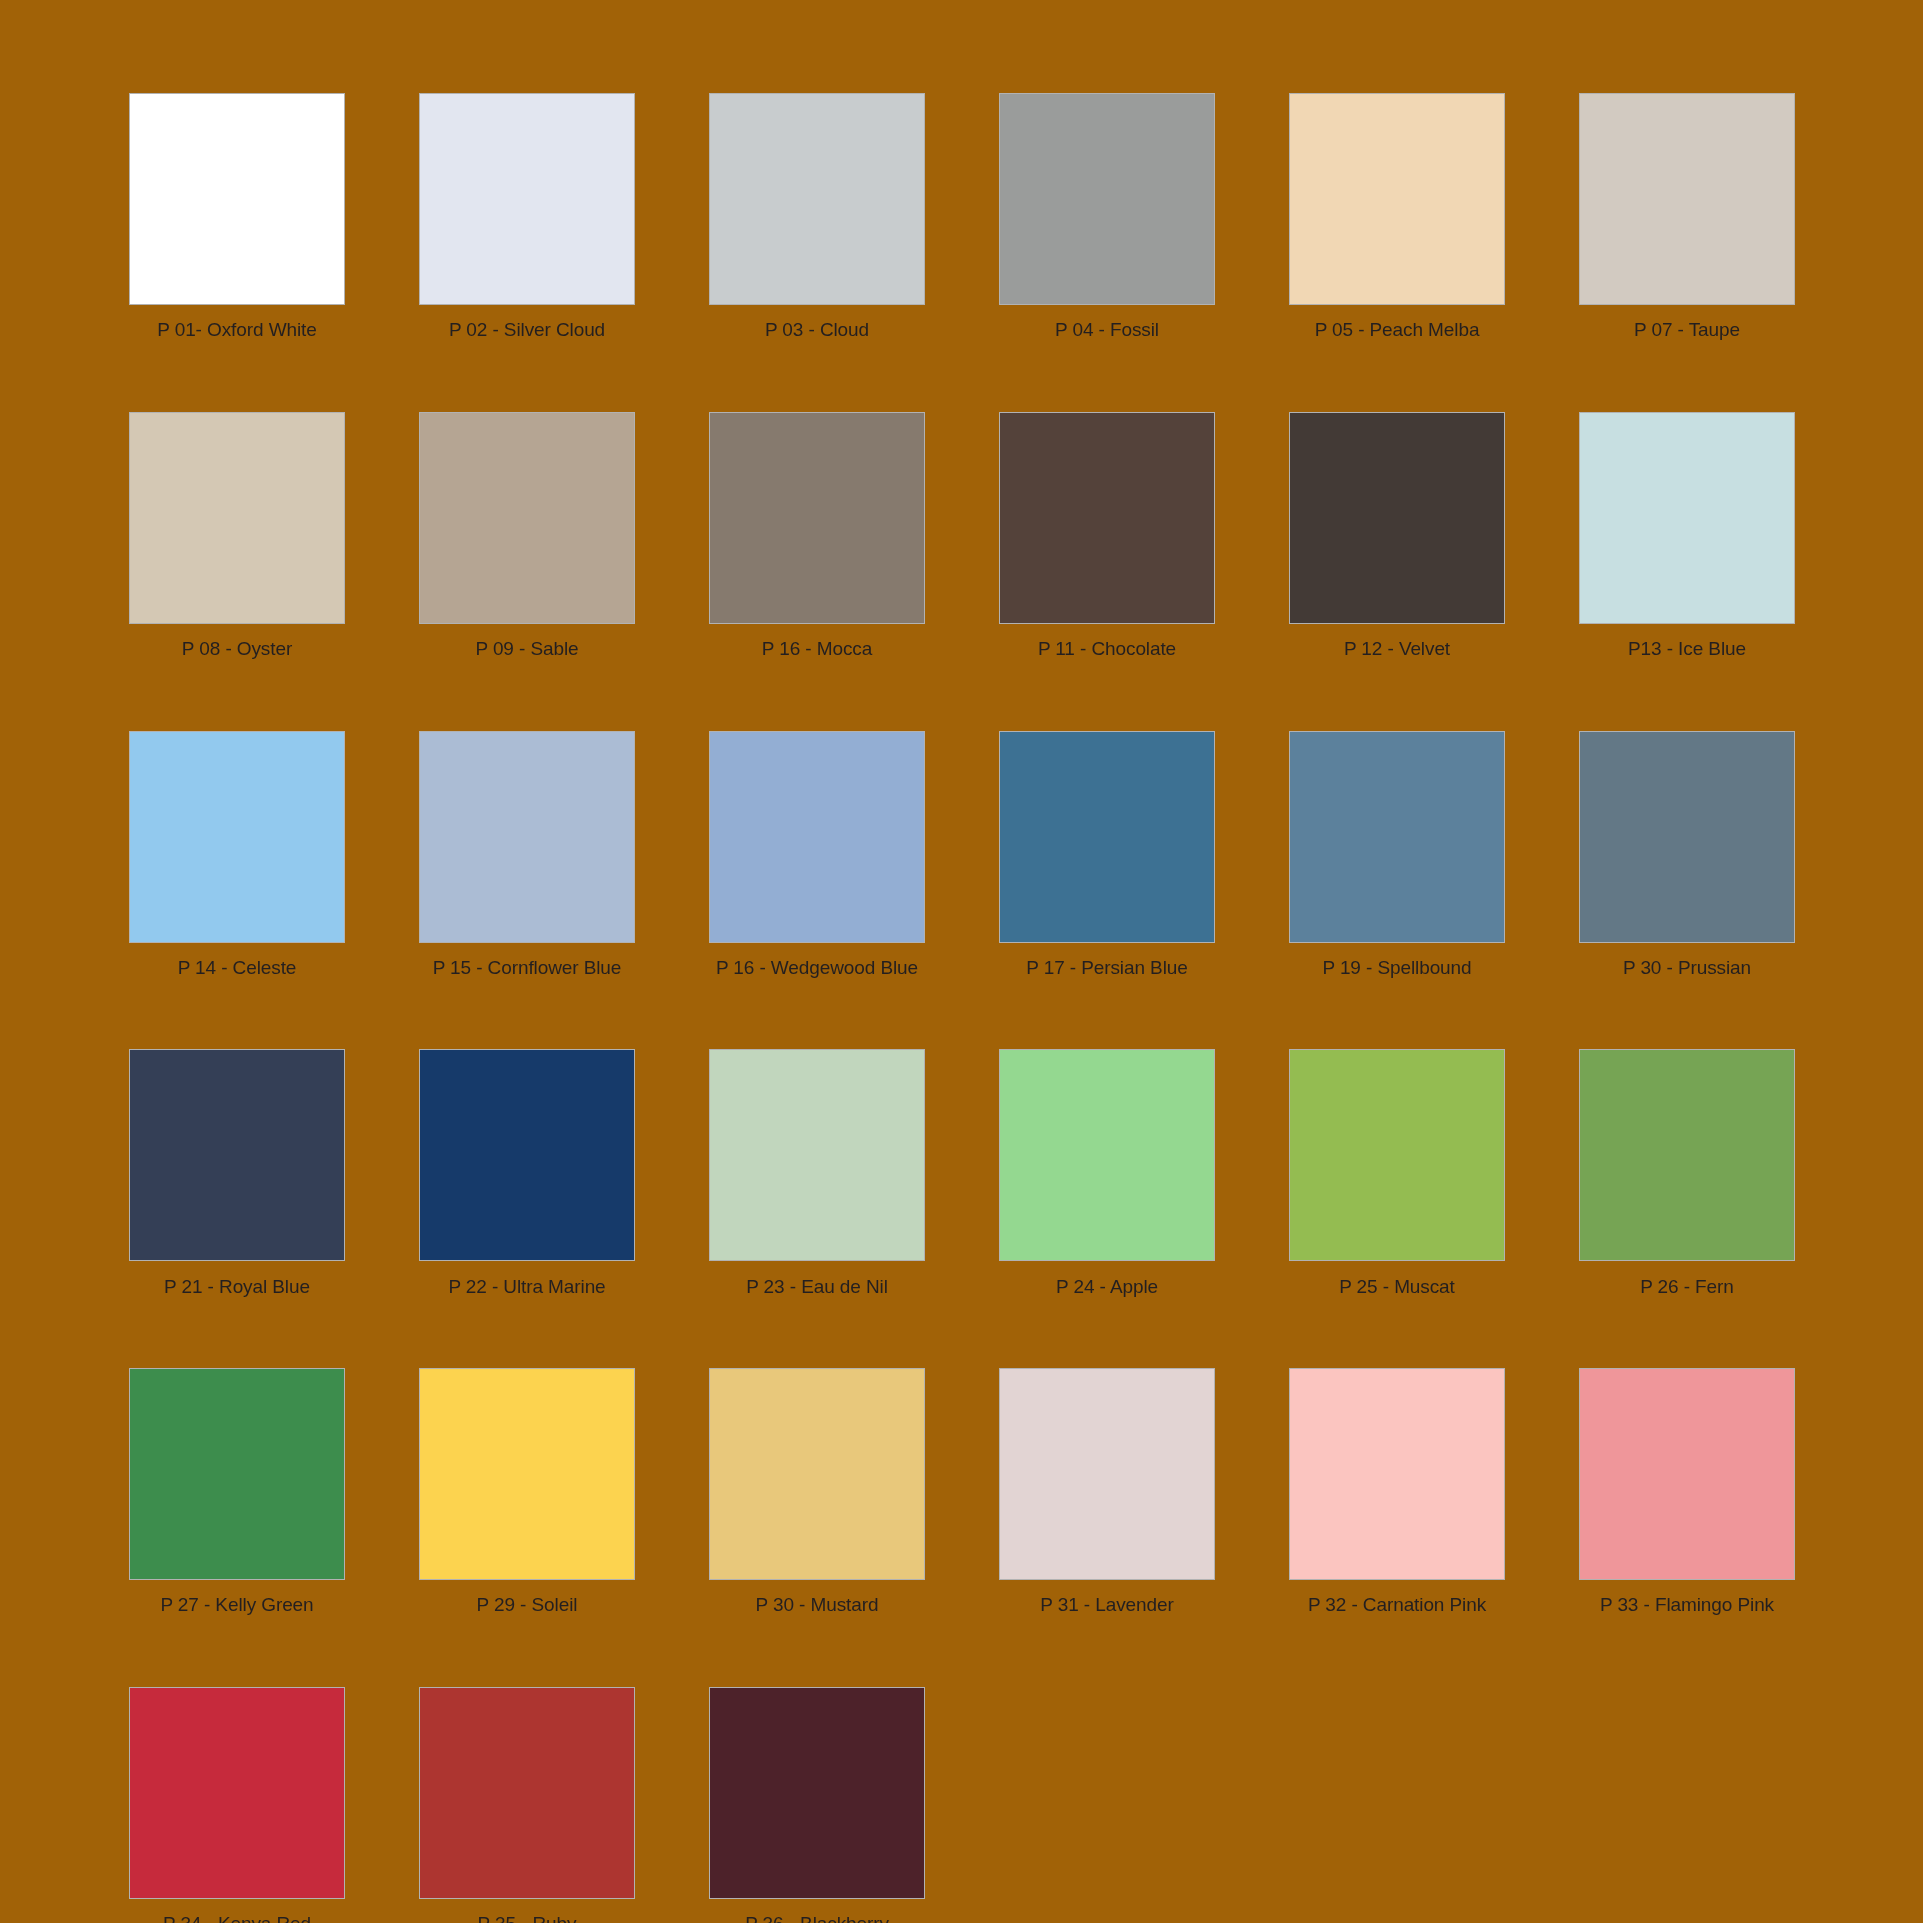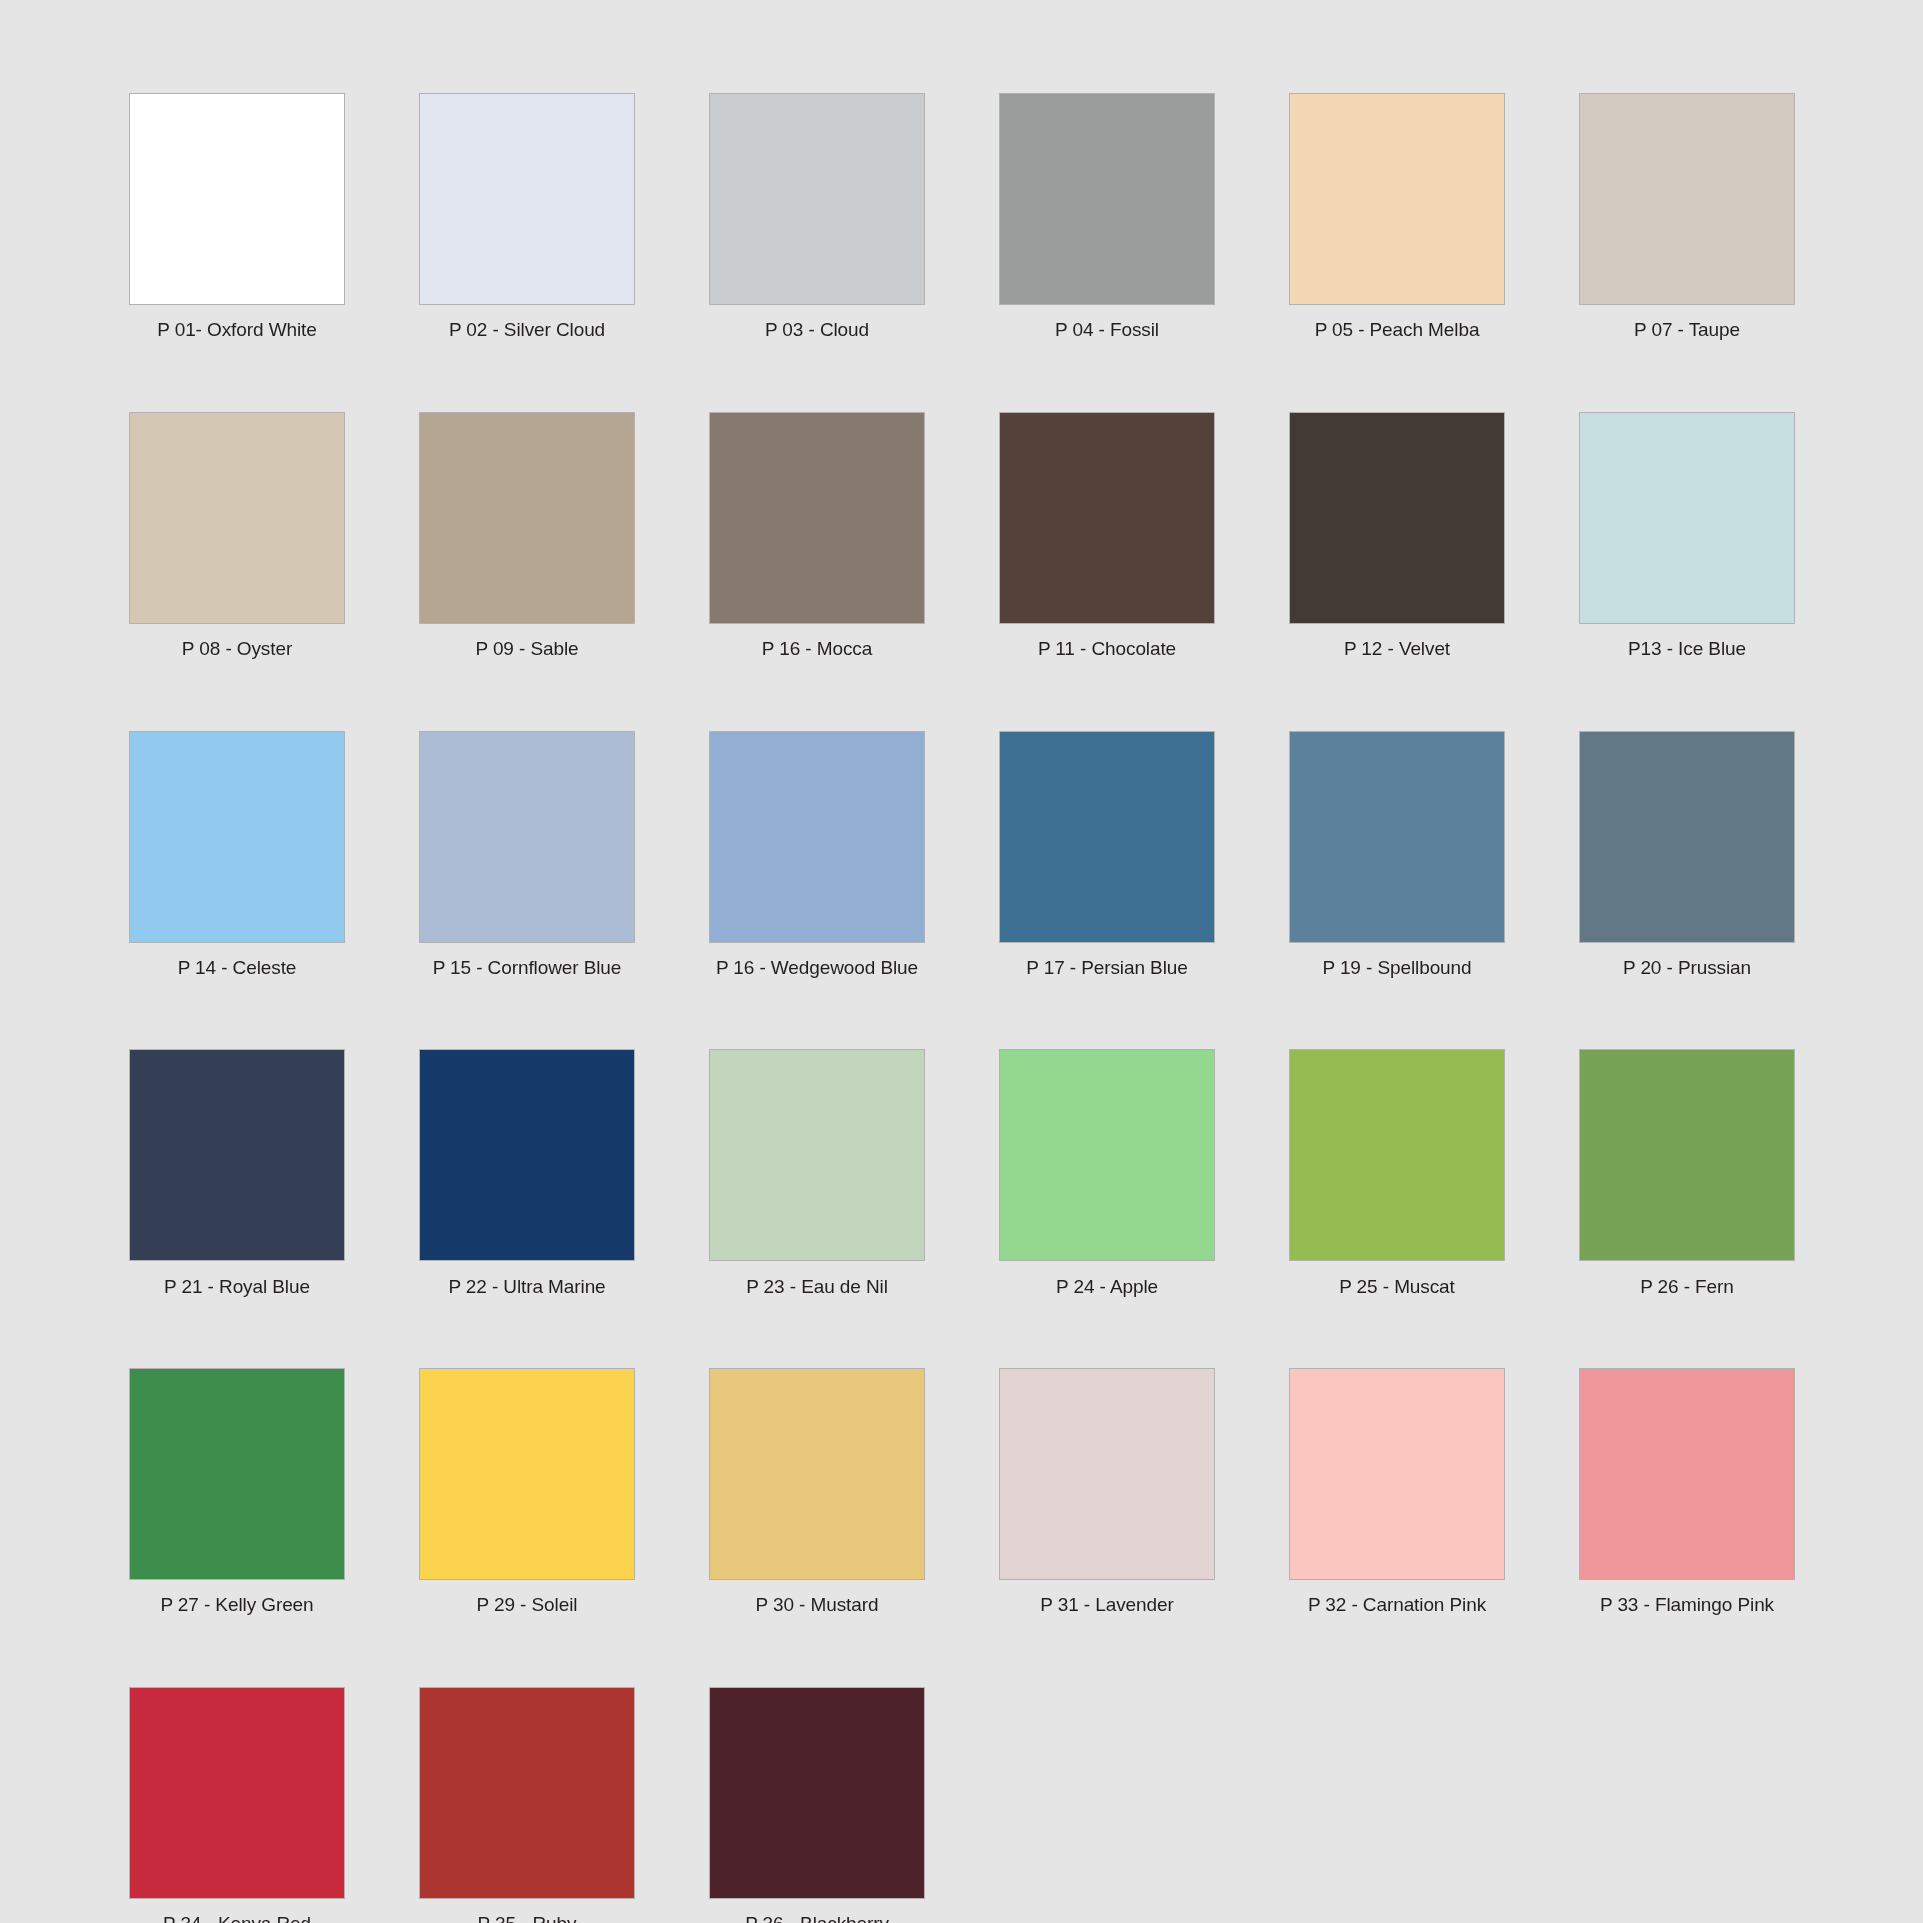--- a/index.html
+++ b/index.html
@@ -12,21 +12,21 @@
     width: 1924px;
     height: 1924px;
     font-family: "Liberation Sans", sans-serif;
     -webkit-font-smoothing: antialiased;
   }
 
   #palette-sheet {
     position: relative;
     width: 1924px;
     height: 1924px;
-    background: #e5e5e5;
+    background: #a16207;
     box-sizing: border-box;
   }
 
   #swatch-grid {
     position: absolute;
     left: 129px;
     top: 93px;
     width: 1677px;
     display: grid;
     grid-template-columns: repeat(6, 216px);
@@ -127,21 +127,21 @@
       <div class="swatch-cell">
         <div class="swatch-chip" style="background-color: rgb(61, 113, 147); border-color: rgb(178, 178, 178);"></div>
         <div class="swatch-label">P 17 - Persian Blue</div>
       </div>
       <div class="swatch-cell">
         <div class="swatch-chip" style="background-color: rgb(92, 129, 156); border-color: rgb(178, 178, 178);"></div>
         <div class="swatch-label">P 19 - Spellbound</div>
       </div>
       <div class="swatch-cell">
         <div class="swatch-chip" style="background-color: rgb(99, 120, 134); border-color: rgb(178, 178, 178);"></div>
-        <div class="swatch-label">P 20 - Prussian</div>
+        <div class="swatch-label">P 30 - Prussian</div>
       </div>
       <div class="swatch-cell">
         <div class="swatch-chip" style="background-color: rgb(52, 63, 86); border-color: rgb(178, 178, 178);"></div>
         <div class="swatch-label">P 21 - Royal Blue</div>
       </div>
       <div class="swatch-cell">
         <div class="swatch-chip" style="background-color: rgb(22, 58, 106); border-color: rgb(178, 178, 178);"></div>
         <div class="swatch-label">P 22 - Ultra Marine</div>
       </div>
       <div class="swatch-cell">

